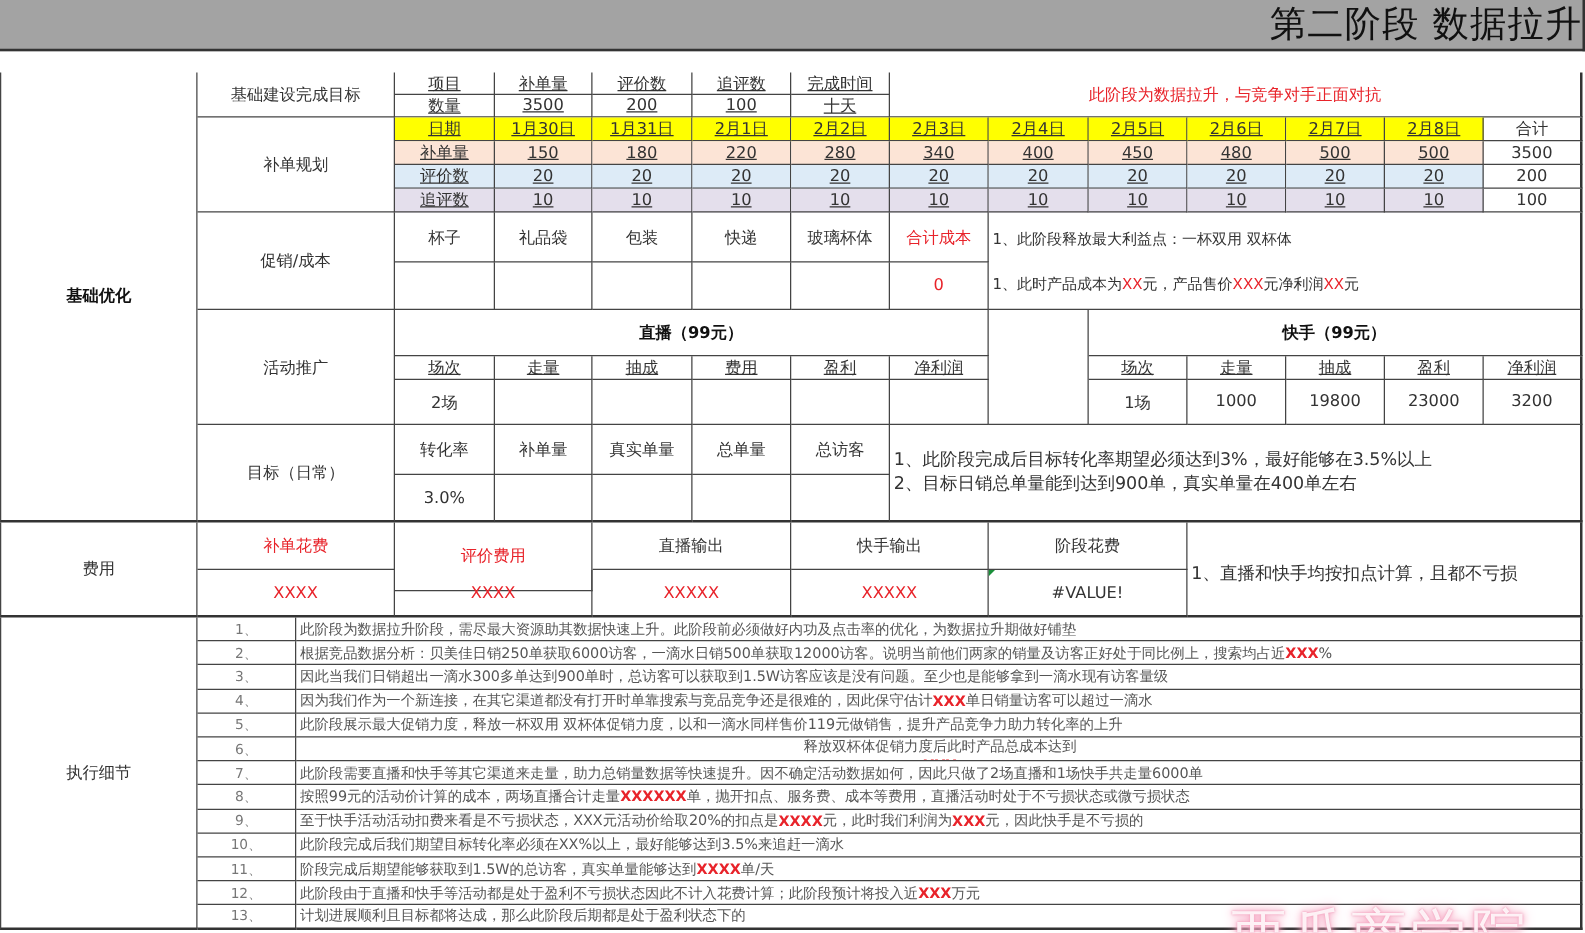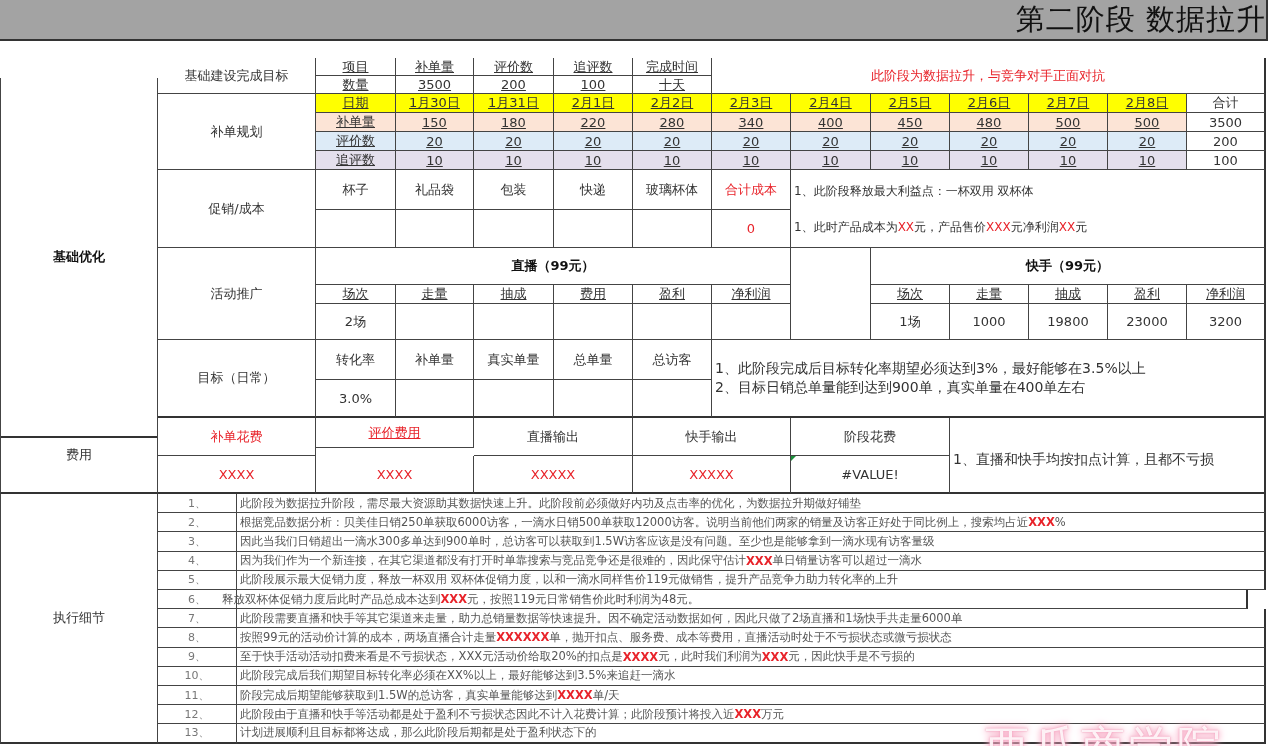--- a/index.html
+++ b/index.html
@@ -38,21 +38,21 @@
   .green-tick { position: absolute; left: 791px; top: 456px; width: 0; height: 0; border-top: 5px solid #1a8f3a; border-right: 5px solid transparent; }
 </style>
 </head>
 <body>
 
 <div class="title-bar">
   <span>第二阶段 数据拉升</span>
 </div>
 
 <div id="grid">
-    <div class="cell bold thick-b" style="left: 0px; top: 58px; width: 158px; height: 360px; border-left: 1px solid rgb(68, 68, 68); margin-top: 20px;">基础优化</div>
+    <div class="cell bold thick-b" style="left: 0px; top: 58px; width: 158px; height: 360px; border-left: 1px solid rgb(68, 68, 68);">基础优化</div>
     <div class="cell thick-b" style="left: 0px; top: 418px; width: 158px; height: 76px; border-left: 1px solid rgb(68, 68, 68);">费用</div>
     <div class="cell thick-b" style="left: 0px; top: 494px; width: 158px; height: 250px; border-left: 1px solid rgb(68, 68, 68);">执行细节</div>
     <div class="cell " style="left: 158px; top: 58px; width: 158px; height: 36px;">基础建设完成目标</div>
     <div class="cell ul" style="left: 316px; top: 58px; width: 80px; height: 18px;">项目</div>
     <div class="cell ul" style="left: 316px; top: 76px; width: 80px; height: 18px;">数量</div>
     <div class="cell ul" style="left: 396px; top: 58px; width: 78px; height: 18px;">补单量</div>
     <div class="cell ul" style="left: 396px; top: 76px; width: 78px; height: 18px;">3500</div>
     <div class="cell ul" style="left: 474px; top: 58px; width: 80px; height: 18px;">评价数</div>
     <div class="cell ul" style="left: 474px; top: 76px; width: 80px; height: 18px;">200</div>
     <div class="cell ul" style="left: 554px; top: 58px; width: 79px; height: 18px;">追评数</div>
@@ -162,21 +162,21 @@
     <div class="cell " style="left: 554px; top: 340px; width: 79px; height: 40px;">总单量</div>
     <div class="cell thick-b" style="left: 554px; top: 380px; width: 79px; height: 38px;"></div>
     <div class="cell " style="left: 633px; top: 340px; width: 79px; height: 40px;">总访客</div>
     <div class="cell thick-b" style="left: 633px; top: 380px; width: 79px; height: 38px;"></div>
     <div class="cell multiline thick-r thick-b" style="left: 712px; top: 340px; width: 554px; height: 78px; font-size: 14px; line-height: 19px;">
       <div>1、此阶段完成后目标转化率期望必须达到3%，最好能够在3.5%以上</div>
       <div>2、目标日销总单量能到达到900单，真实单量在400单左右</div>
     </div>
     <div class="cell red" style="left: 158px; top: 418px; width: 158px; height: 38px;">补单花费</div>
     <div class="cell red thick-b" style="left: 158px; top: 456px; width: 158px; height: 38px;">XXXX</div>
-    <div class="cell red" style="left: 316px; top: 418px; width: 158px; height: 30px; text-decoration: underline;">评价费用</div>
+    <div class="cell red" style="left: 316px; top: 418px; width: 158px; height: 55px;">评价费用</div>
     <div class="cell red thick-b" style="left: 316px; top: 456px; width: 158px; height: 38px;">XXXX</div>
     <div class="cell " style="left: 474px; top: 418px; width: 159px; height: 38px;">直播输出</div>
     <div class="cell red thick-b" style="left: 474px; top: 456px; width: 159px; height: 38px;">XXXXX</div>
     <div class="cell " style="left: 633px; top: 418px; width: 158px; height: 38px;">快手输出</div>
     <div class="cell red thick-b" style="left: 633px; top: 456px; width: 158px; height: 38px;">XXXXX</div>
     <div class="cell " style="left: 791px; top: 418px; width: 159px; height: 38px;">阶段花费</div>
     <div class="cell  thick-b" style="left: 791px; top: 456px; width: 159px; height: 38px;">#VALUE!</div>
     <div class="cell multiline thick-r thick-b" style="left: 950px; top: 418px; width: 316px; height: 76px; font-size: 14px; padding-top: 8px;">
       <div>1、直播和快手均按扣点计算，且都不亏损</div>
     </div>
@@ -198,21 +198,21 @@
     <div class="cell detail-txt thick-r" style="left: 237px; top: 551.6px; width: 1029px; height: 19.2px;">
       <span>因为我们作为一个新连接，在其它渠道都没有打开时单靠搜索与竞品竞争还是很难的，因此保守估计</span>
       <span class="xr">XXX</span>
       <span>单日销量访客可以超过一滴水</span>
     </div>
     <div class="cell detail-num" style="left: 158px; top: 570.8px; width: 79px; height: 19.2px;">5、</div>
     <div class="cell detail-txt thick-r" style="left: 237px; top: 570.8px; width: 1029px; height: 19.2px;">
       <span>此阶段展示最大促销力度，释放一杯双用 双杯体促销力度，以和一滴水同样售价119元做销售，提升产品竞争力助力转化率的上升</span>
     </div>
     <div class="cell detail-num" style="left: 158px; top: 590px; width: 79px; height: 19.2px;">6、</div>
-    <div class="cell detail-txt thick-r" style="left: 219px; top: 590px; width: 1029px; height: 19.2px;">
+    <div class="cell detail-txt thick-r" style="left: 237px; top: 590px; width: 1029px; height: 19.2px; flex-direction: column;">
       <span>释放双杯体促销力度后此时产品总成本达到</span>
       <span class="xr">XXX</span>
       <span>元，按照119元日常销售价此时利润为48元。</span>
     </div>
     <div class="cell detail-num" style="left: 158px; top: 609.2px; width: 79px; height: 19.2px;">7、</div>
     <div class="cell detail-txt thick-r" style="left: 237px; top: 609.2px; width: 1029px; height: 19.2px;">
       <span>此阶段需要直播和快手等其它渠道来走量，助力总销量数据等快速提升。因不确定活动数据如何，因此只做了2场直播和1场快手共走量6000单</span>
     </div>
     <div class="cell detail-num" style="left: 158px; top: 628.4px; width: 79px; height: 19.2px;">8、</div>
     <div class="cell detail-txt thick-r" style="left: 237px; top: 628.4px; width: 1029px; height: 19.2px;">

